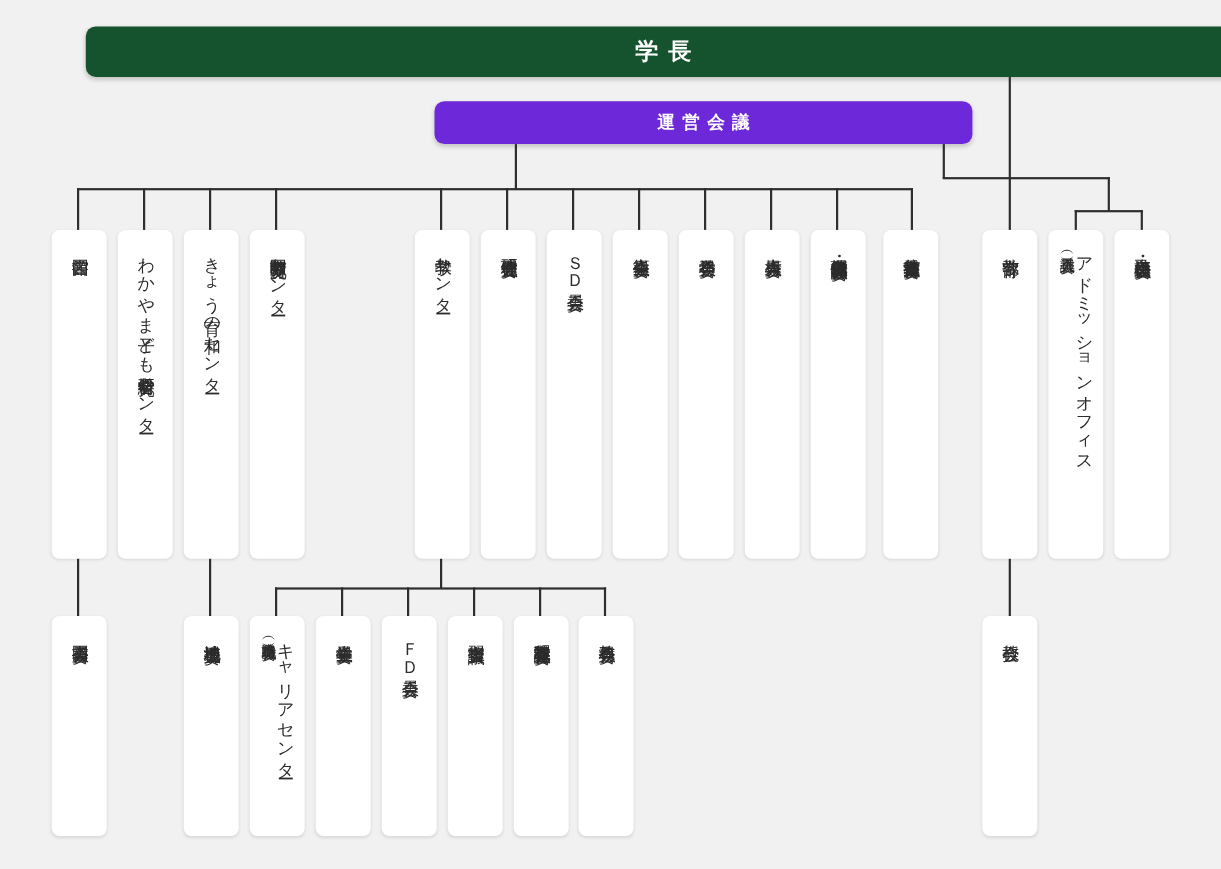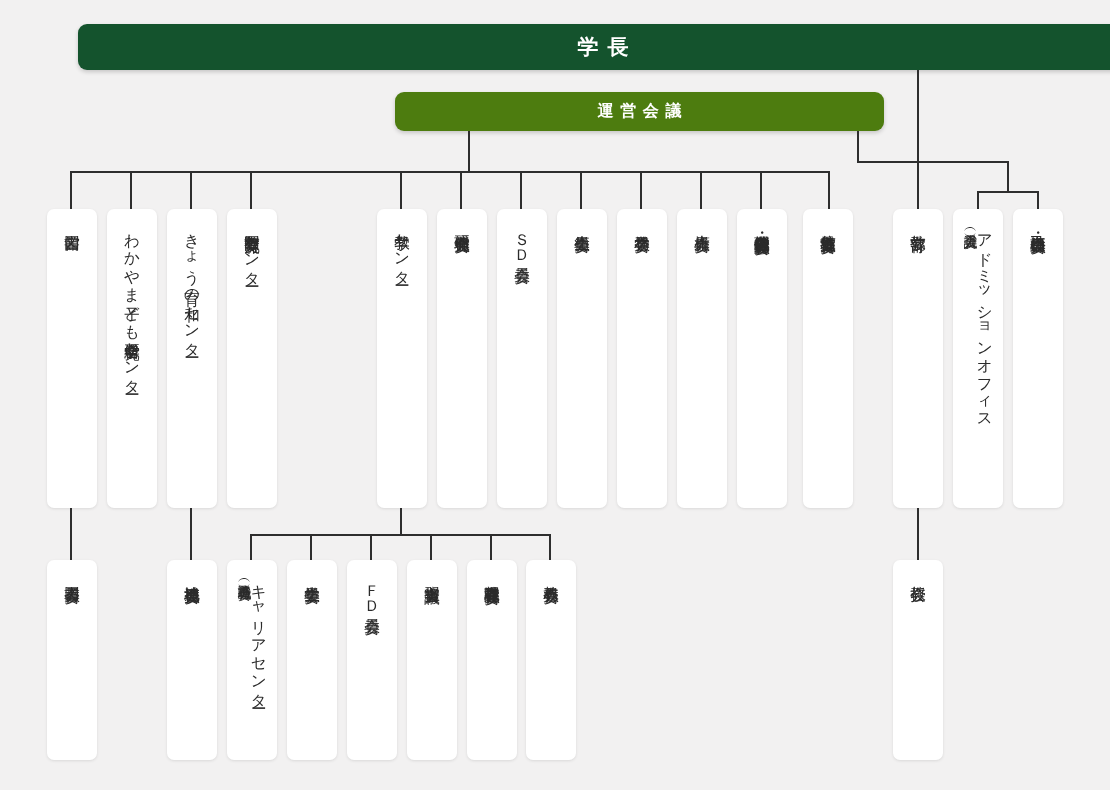--- a/index.html
+++ b/index.html
@@ -75,21 +75,21 @@
   
   .tier-right{top:209px;height:299px;width:50px;}
 </style>
 </head>
 <body style="background: rgb(242, 241, 241);">
 
 <div id="chart">
 
   <div class="banner" id="node-president" style="background: #14532d; color: rgb(255, 255, 255); margin-left: 48px;">学長</div>
 
-  <div class="banner" id="node-management" style="background: #4d7c0f; color: rgb(255, 255, 255);">運営会議</div>
+  <div class="banner" id="node-management" style="background: #6d28d9; color: rgb(255, 255, 255);">運営会議</div>
 
   <div class="ln v" style="left: 917px; top: 70px; height: 139px; background: rgb(46, 46, 46);"></div>
 
   <div class="ln v" style="left: 468px; top: 131px; height: 41px; background: rgb(46, 46, 46);"></div>
 
   <div class="ln v" style="left: 857px; top: 131px; height: 31px; background: rgb(46, 46, 46);"></div>
   <div class="ln h" style="left: 857px; top: 161px; width: 152px; background: rgb(46, 46, 46);"></div>
   <div class="ln v" style="left: 1007px; top: 161px; height: 31px; background: rgb(46, 46, 46);"></div>
 
   <div class="ln h" style="left: 977px; top: 191px; width: 62px; background: rgb(46, 46, 46);"></div>

